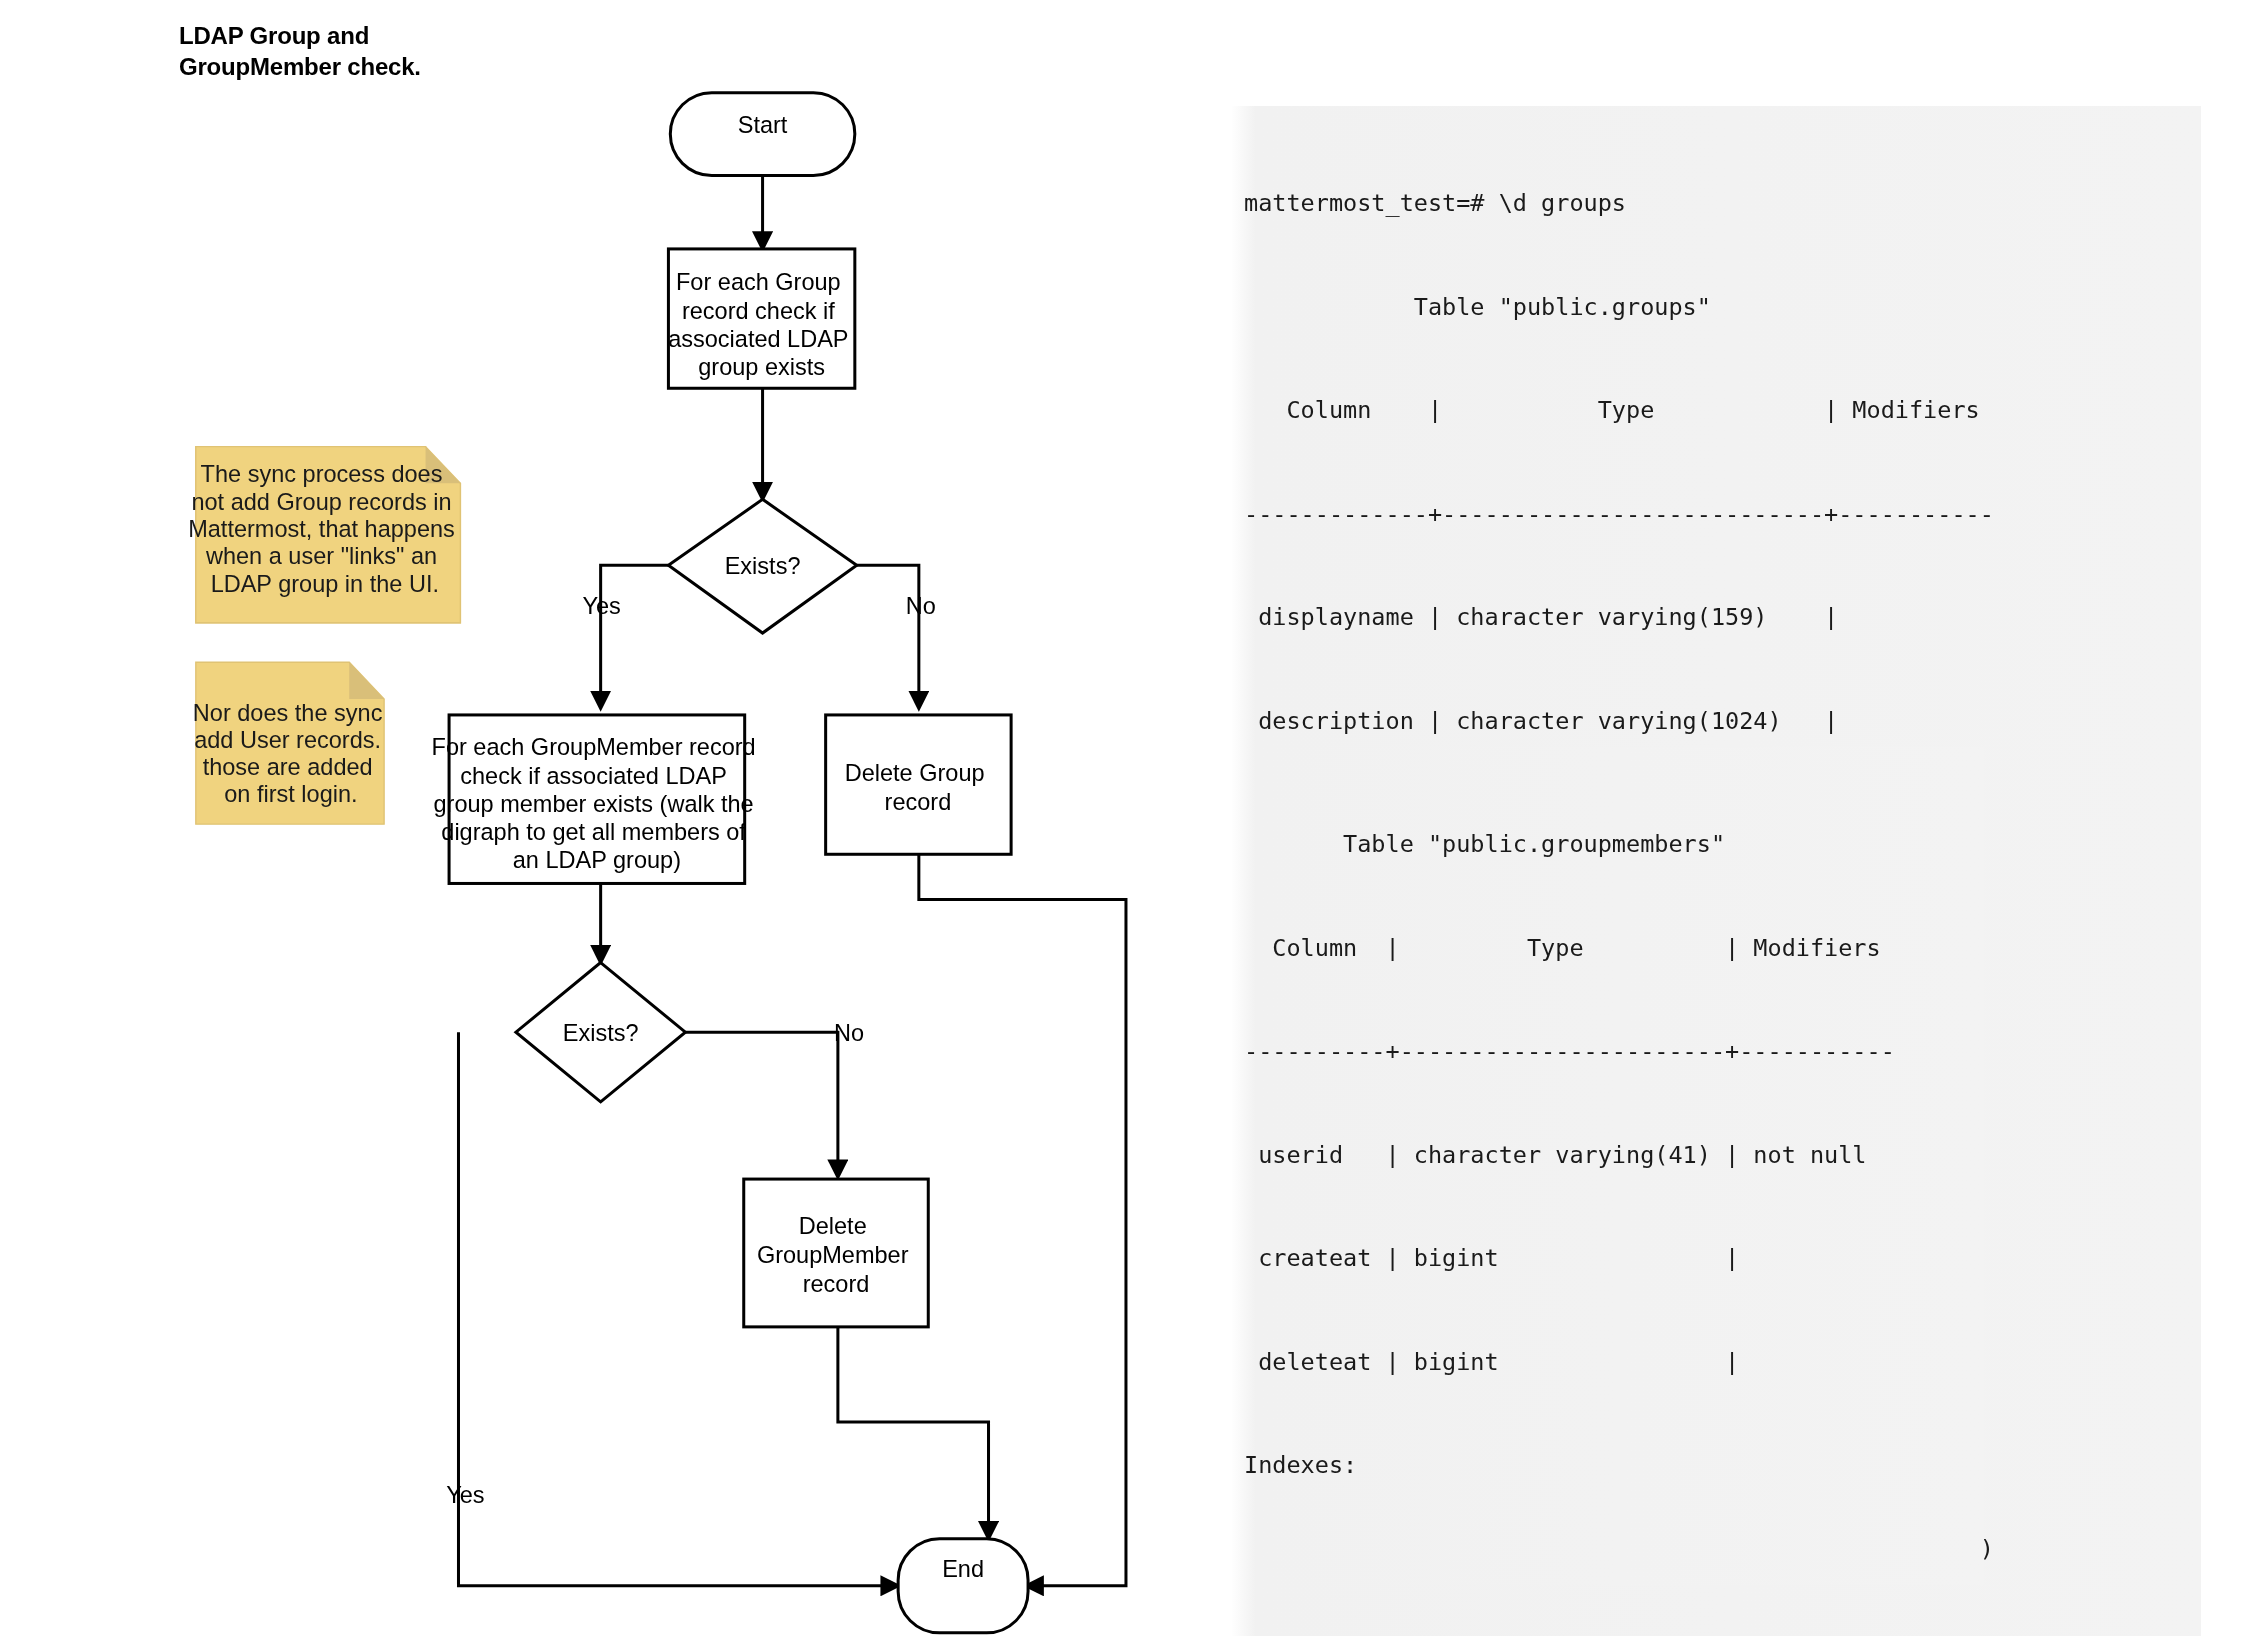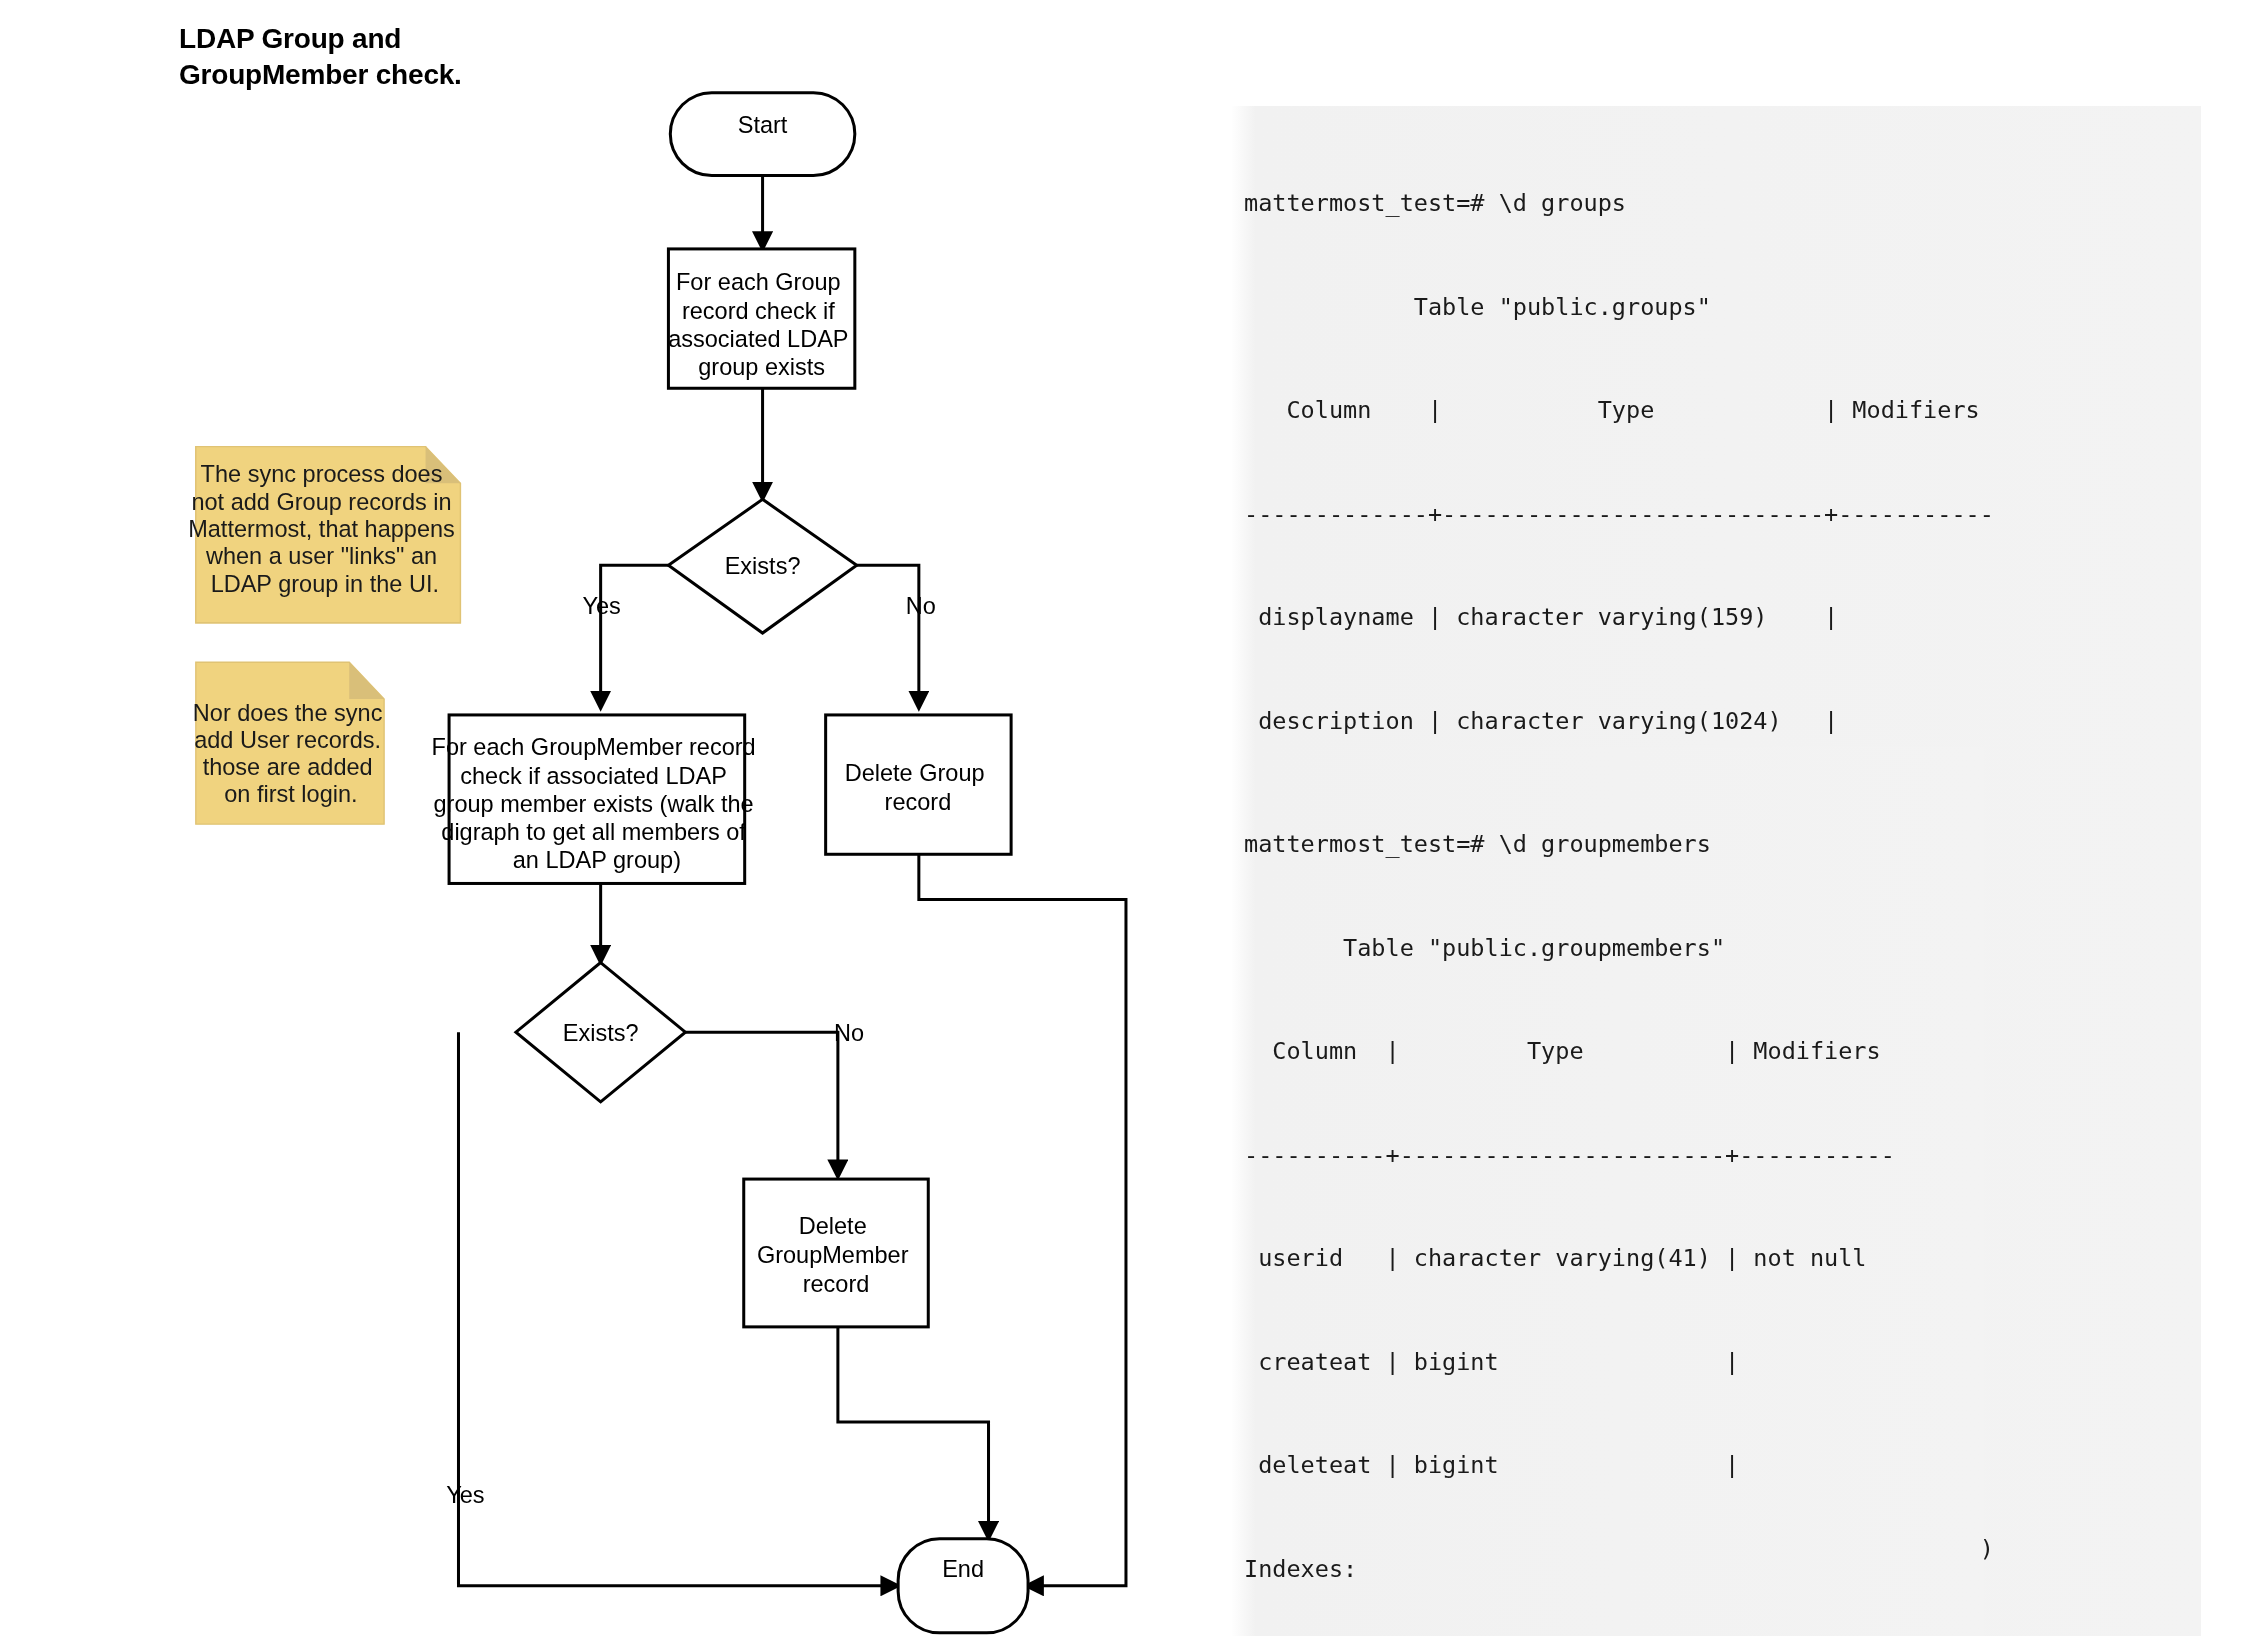--- a/index.html
+++ b/index.html
@@ -19,21 +19,21 @@
     top: 0; left: 0;
     width: 2267px;
     height: 1637px;
   }
   .diagram-title {
     position: absolute;
     left: 179px;
     top: 21px;
     width: 395px;
     font-family: "Liberation Sans", sans-serif;
-    font-size: 28px;
+    font-size: 24px;
     font-weight: bold;
     color: #000000;
     line-height: 1.28;
     letter-spacing: -0.2px;
   }
   
   .term-block {
     position: absolute;
     font-family: "DejaVu Sans Mono", monospace;
     font-size: 23.5px;
@@ -221,21 +221,20 @@
   <span class="term-line"> deleteat    | bigint                    |</span>
   <span class="term-line">Indexes:</span>
   <span class="term-line">    "groups_pkey" PRIMARY KEY, btree (id)</span>
   <span class="term-line">    "groups_name_key" UNIQUE CONSTRAINT, btree (name)</span>
   
   
   
 </div>
 
 <div class="term-block" id="term-groupmembers">
-  <span class="term-line">mattermost_test=# \d groupmembers</span>
   <span class="term-line">       Table "public.groupmembers"</span>
   <span class="term-line">  Column  |         Type          | Modifiers</span>
   <span class="term-line">----------+-----------------------+-----------</span>
   <span class="term-line"> userid   | character varying(41) | not null</span>
   <span class="term-line"> createat | bigint                |</span>
   <span class="term-line"> deleteat | bigint                |</span>
   <span class="term-line">Indexes:</span>
   
   
 </div>

